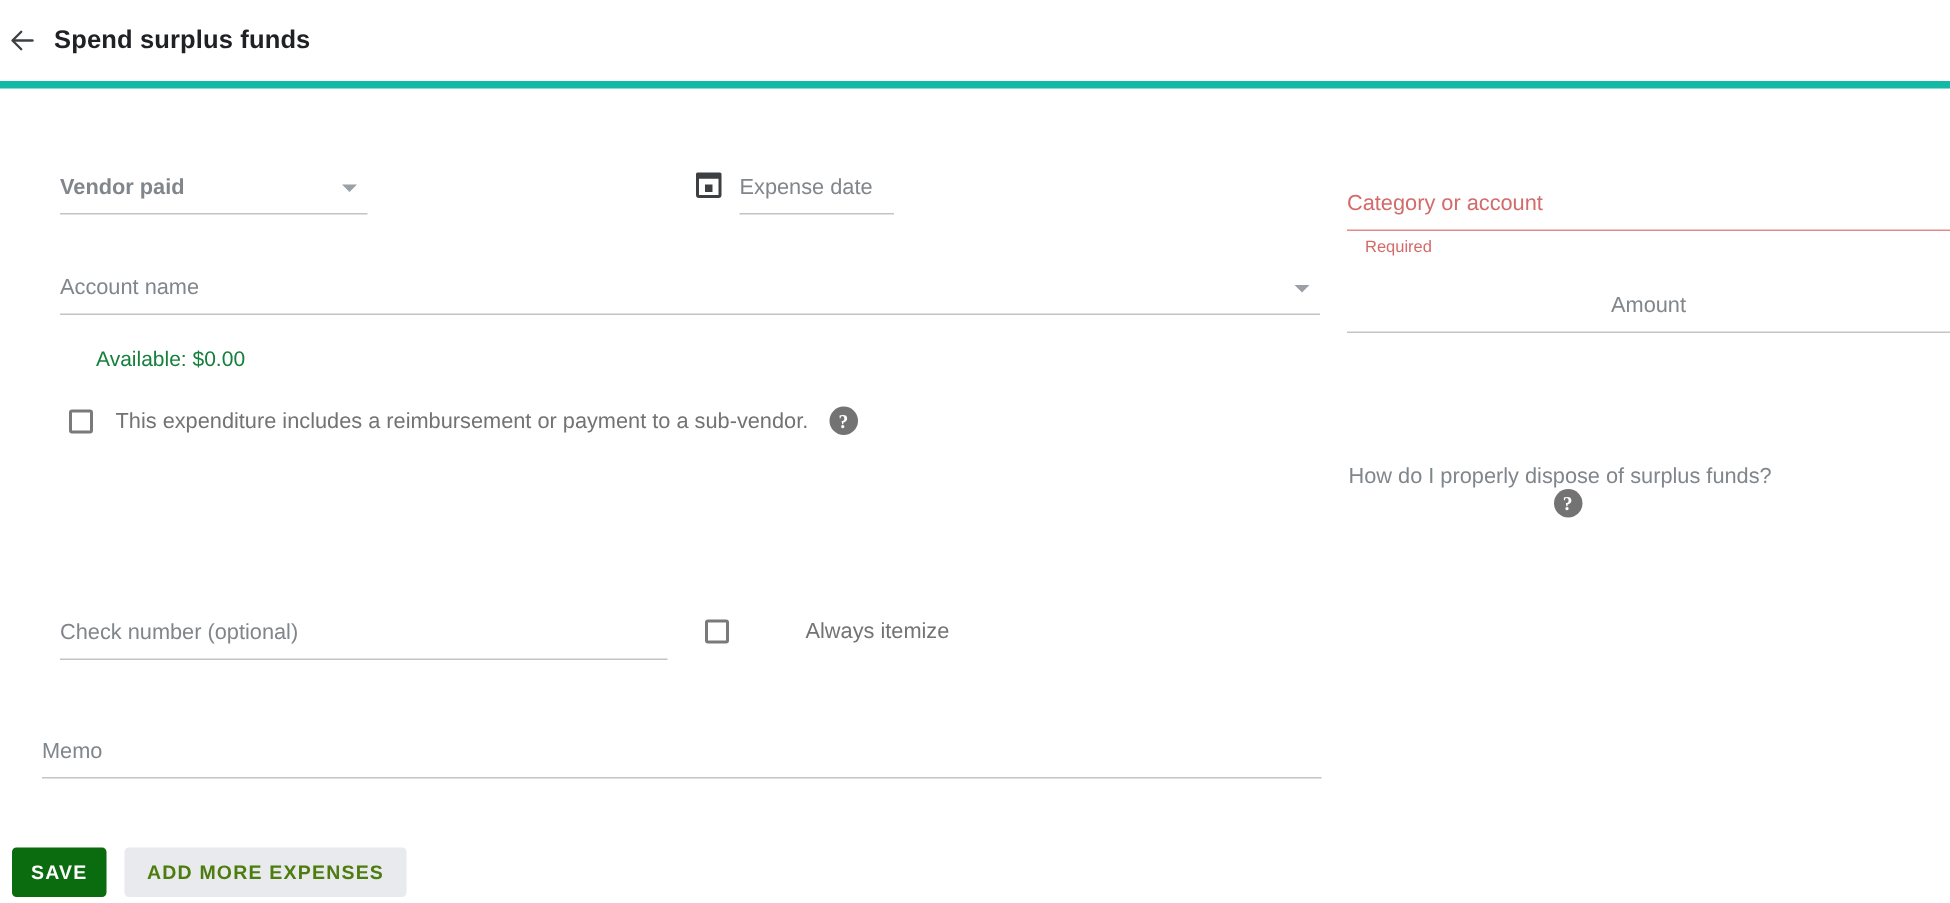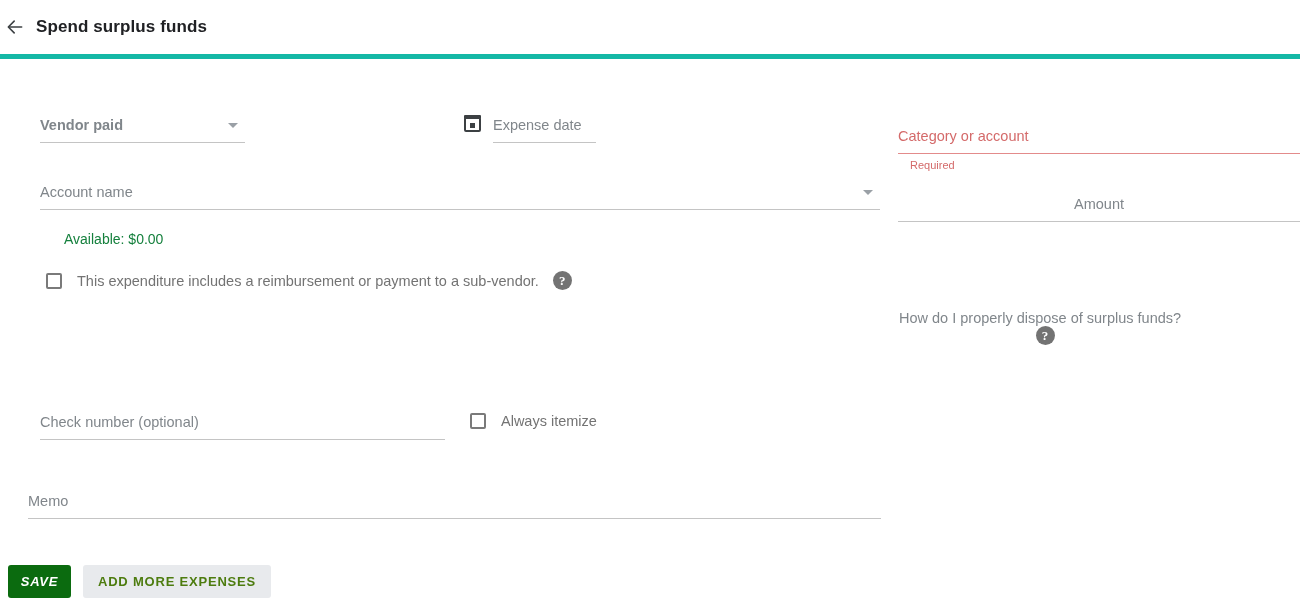--- a/index.html
+++ b/index.html
@@ -87,21 +87,21 @@
   .textrow span.t { font-size:14.5px; color:#80868b; white-space:nowrap; }
   .textrow .help { margin-left:10px; }
 
   
   .btn {
     position:absolute; border:none; border-radius:3px; cursor:pointer;
     font-family:"Liberation Sans", sans-serif;
     font-size:13px; font-weight:bold; letter-spacing:.8px;
   }
   .btn-save { left:8px; top:565px; width:63px; height:33px;
-    background:#0b6b0f; color:#fff;font-style:italic; }
+    background:#0b6b0f; color:#fff; }
   .btn-add { left:83px; top:565px; width:188px; height:33px;
     background:#e8eaed; color:#4d7c0f; cursor:default; }
 </style>
 </head>
 <body>
 
 <div class="page">
 
   <div class="header">
     <div class="back-arrow">
@@ -141,21 +141,21 @@
     <div class="cbox"></div>
     <span class="cblabel">This expenditure includes a reimbursement or payment to a sub-vendor.</span>
     <span class="help" style="margin-left:14px;">?</span>
   </div>
 
   <div class="field" style="left:40px; top:412px; width:405px;">
     <div class="fl">Check number (optional)</div>
     <div class="underline"></div>
   </div>
 
-  <div class="cbrow" style="left:470px; top:413px;">
+  <div class="cbrow" style="left:470px; top:413px;gap:36px;">
     <div class="cbox"></div>
     <span class="cblabel">Always itemize</span>
   </div>
 
   <div class="field err" style="left:898px; top:126px; width:402px;">
     <div class="fl">Category or account</div>
     <div class="underline"></div>
   </div>
 
   <div class="field" style="left:28px; top:491px; width:853px;">

